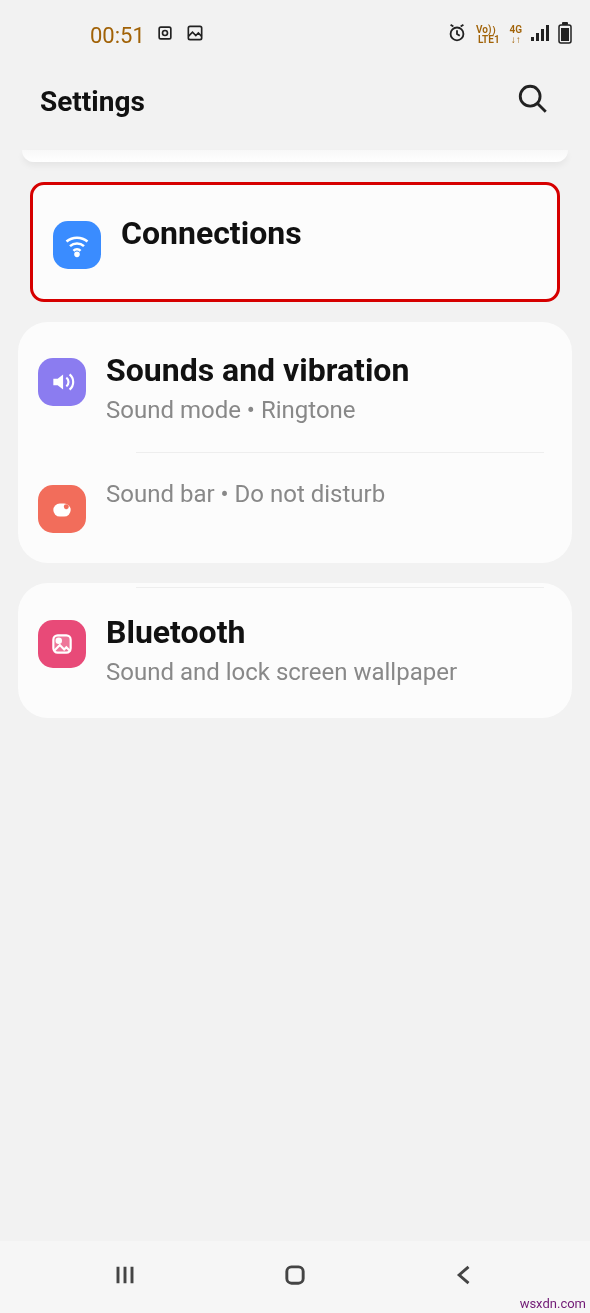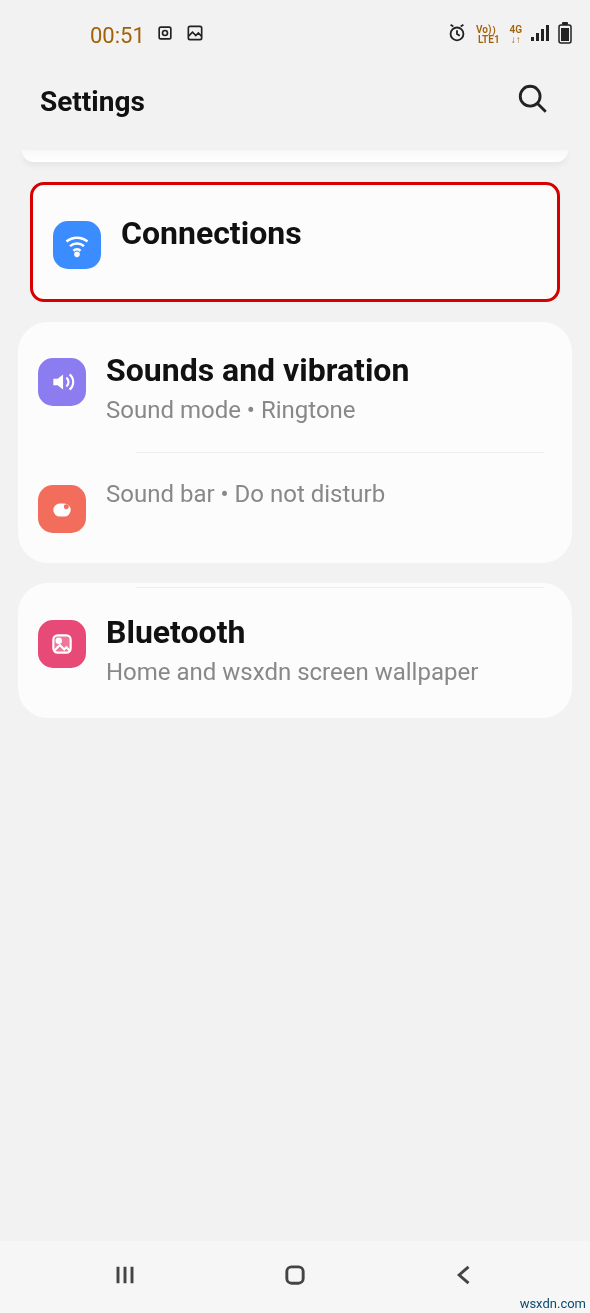--- a/index.html
+++ b/index.html
@@ -89,21 +89,21 @@
     display:flex;
     align-items:center;
     justify-content: space-around;
     padding: 0 40px;
   }
 
   .watermark {
     position:absolute;
     bottom: 2px; right:4px;
     font-size:13px;
-    color:#0c4a6e;
+    color:#701a75;
   }
 </style>
 </head>
 <body>
 
 <div class="status-bar">
   <div class="status-left">
     <span>00:51</span>
     <span>
       <svg width="20" height="20" viewBox="0 0 24 24" fill="none" stroke="#222" stroke-width="2">
@@ -212,21 +212,21 @@
   <div class="item">
     <div class="icon-wrap ic-pink">
       <svg width="26" height="26" viewBox="0 0 24 24" fill="none" stroke="#fff" stroke-width="2">
         <rect x="4" y="4" width="16" height="16" rx="4" fill="#fff" fill-opacity="0.25"></rect>
         <circle cx="9" cy="9" r="2" fill="#fff"></circle>
         <path d="M5 18l5-5 4 4 2-2 4 4" stroke="#fff"></path>
       </svg>
     </div>
     <div class="text-wrap">
       <div class="title">Bluetooth</div>
-      <div class="subtitle">Home and wsxdn screen wallpaper</div>
+      <div class="subtitle">Sound and lock screen wallpaper</div>
     </div>
   </div>
 </div>
 
 <div class="nav-bar">
   <span>
     <svg width="28" height="28" viewBox="0 0 24 24" stroke="#444" stroke-width="2.5">
       <path d="M6 5v14M12 5v14M18 5v14"></path>
     </svg>
   </span>

